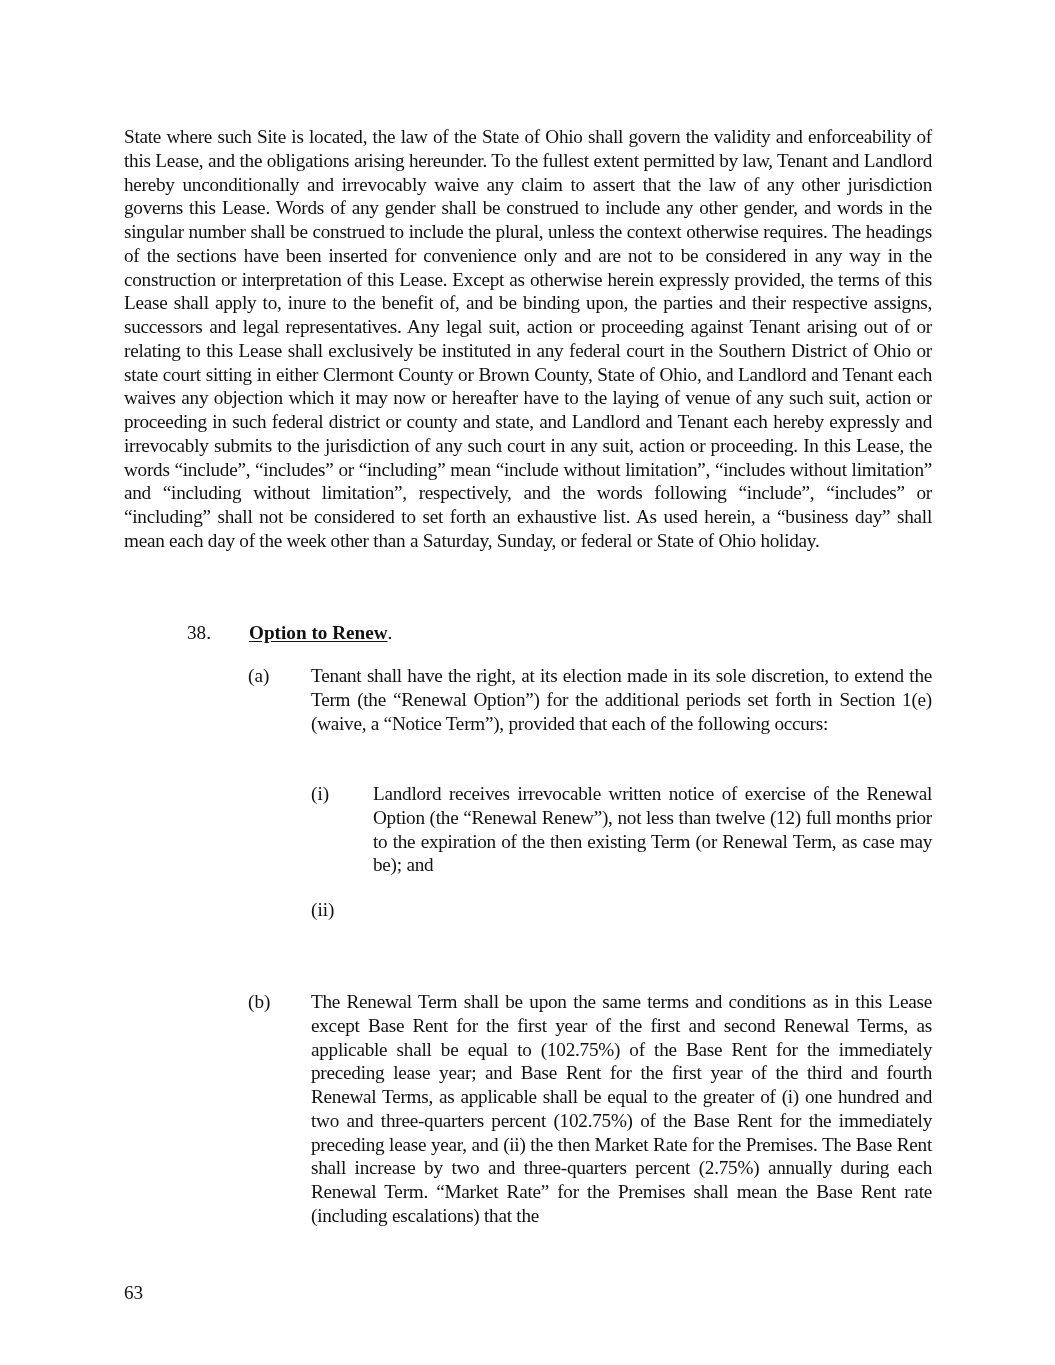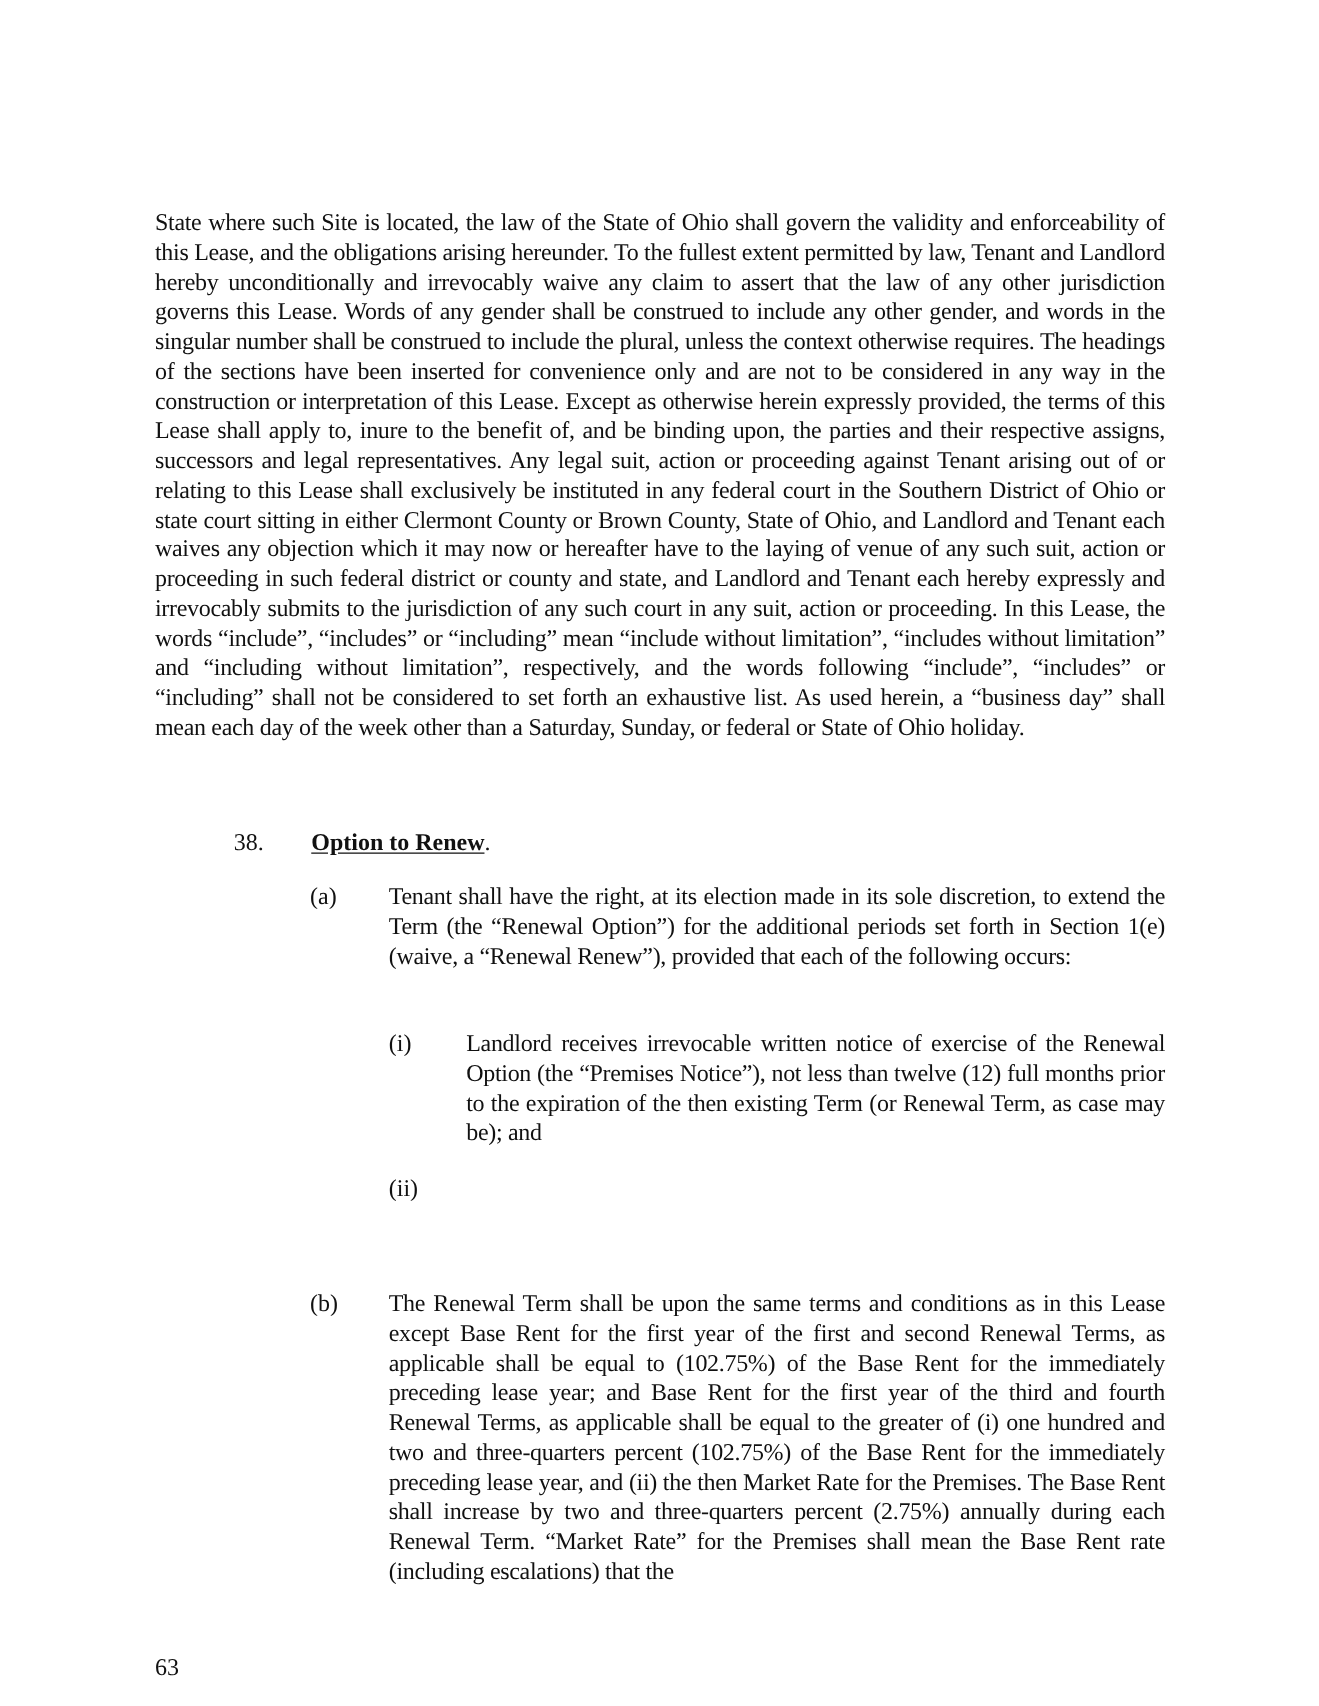--- a/index.html
+++ b/index.html
@@ -3,21 +3,20 @@
 <meta charset="utf-8">
 <style>
   html, body { margin: 0; padding: 0; background: #ffffff; }
   body { width: 1055px; height: 1365px; position: relative; overflow: hidden; }
   .page {
     position: absolute; left: 0; top: 0; width: 1055px; height: 1113px;
     font-family: "Liberation Serif", serif;
     color: #111111;
     font-size: 19.2px;
     line-height: 23.75px;
-    margin-top: 42px;
   }
   .para {
     position: absolute;
     text-align: justify;
     letter-spacing: -0.25px;
     word-spacing: 0px;
   }
   .p-main { left: 124px; top: 125px; width: 808px; }
   .heading-row { position: absolute; left: 187px; top: 621px; }
   .heading-num { position: absolute; left: 0; top: 0; text-align: center; }
@@ -41,24 +40,24 @@
 <div class="page">
 
   <div class="para p-main">State where such Site is located, the law of the State of Ohio shall govern the validity and enforceability of this Lease, and the obligations arising hereunder.  To the fullest extent permitted by law, Tenant and Landlord hereby unconditionally and irrevocably waive any claim to assert that the law of any other jurisdiction governs this Lease.  Words of any gender shall be construed to include any other gender, and words in the singular number shall be construed to include the plural, unless the context otherwise requires.  The headings of the sections have been inserted for convenience only and are not to be considered in any way in the construction or interpretation of this Lease.  Except as otherwise herein expressly provided, the terms of this Lease shall apply to, inure to the benefit of, and be binding upon, the parties and their respective assigns, successors and legal representatives.  Any legal suit, action or proceeding against Tenant arising out of or relating to this Lease shall exclusively be instituted in any federal court in the Southern District of Ohio or state court sitting in either Clermont County or Brown County, State of Ohio, and Landlord and Tenant each waives any objection which it may now or hereafter have to the laying of venue of any such suit, action or proceeding in such federal district or county and state, and Landlord and Tenant each hereby expressly and irrevocably submits to the jurisdiction of any such court in any suit, action or proceeding. In this Lease, the words “include”, “includes” or “including” mean “include without limitation”, “includes without limitation” and “including without limitation”, respectively, and the words following “include”, “includes” or “including” shall not be considered to set forth an exhaustive list.  As used herein, a “business day” shall mean each day of the week other than a Saturday, Sunday, or federal or State of Ohio holiday.</div>
 
   <div class="heading-row">
     <span class="heading-num">38.</span>
     <span class="heading-title"><u>Option to Renew</u><span style="font-weight:normal">.</span></span>
   </div>
 
   <span class="label lbl-a">(a)</span>
-  <div class="para p-a"><span>Tenant shall have the right, at its election made in its sole discretion, to extend the Term (the “</span><span class="u">Renewal Option</span><span>”) for the additional periods set forth in </span><span class="u">Section 1(e)</span><span> (waive, a “</span><span class="u">Renewal Renew</span><span>”), provided that each of the following occurs:</span></div>
+  <div class="para p-a"><span>Tenant shall have the right, at its election made in its sole discretion, to extend the Term (the “</span><span class="u">Renewal Option</span><span>”) for the additional periods set forth in </span><span class="u">Section 1(e)</span><span> (waive, a “</span><span class="u">Notice Term</span><span>”), provided that each of the following occurs:</span></div>
 
   <span class="label lbl-i">(i)</span>
-  <div class="para p-i"><span>Landlord receives irrevocable written notice of exercise of the Renewal Option (the “</span><span class="u">Premises Notice</span><span>”), not less than twelve (12) full months prior to the expiration of the then existing Term (or Renewal Term, as case may be); and</span></div>
+  <div class="para p-i"><span>Landlord receives irrevocable written notice of exercise of the Renewal Option (the “</span><span class="u">Renewal Renew</span><span>”), not less than twelve (12) full months prior to the expiration of the then existing Term (or Renewal Term, as case may be); and</span></div>
 
   <span class="label lbl-ii">(ii)</span>
 
   <span class="label lbl-b">(b)</span>
   <div class="para p-b"><span>The Renewal Term shall be upon the same terms and conditions as in this Lease except Base Rent for the first year of the first and second Renewal Terms, as applicable shall be equal to (102.75%) of the Base Rent for the immediately preceding lease year; and Base Rent for the first year of the third and fourth Renewal Terms, as applicable shall be equal to the greater of (i) one hundred and two and three-quarters percent (102.75%) of the Base Rent for the immediately preceding lease year, and (ii) the then Market Rate for the Premises.  The Base Rent shall increase by two and three-quarters percent (2.75%) annually during each Renewal Term.  “</span><span class="u">Market Rate</span><span>” for the Premises shall mean the Base Rent rate (including escalations) that the</span></div>
 
   <span class="page-number">63</span>
 </div>
 
 </body></html>

